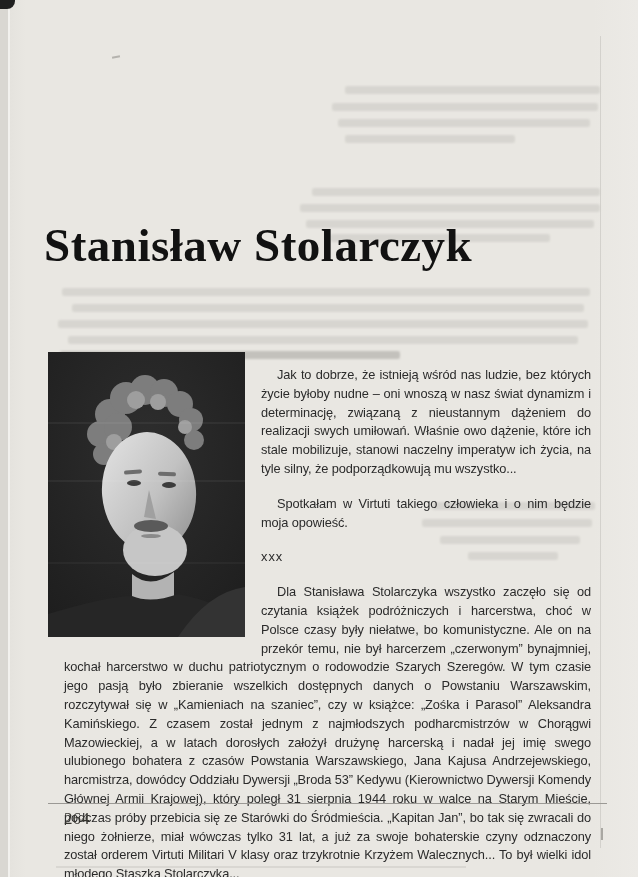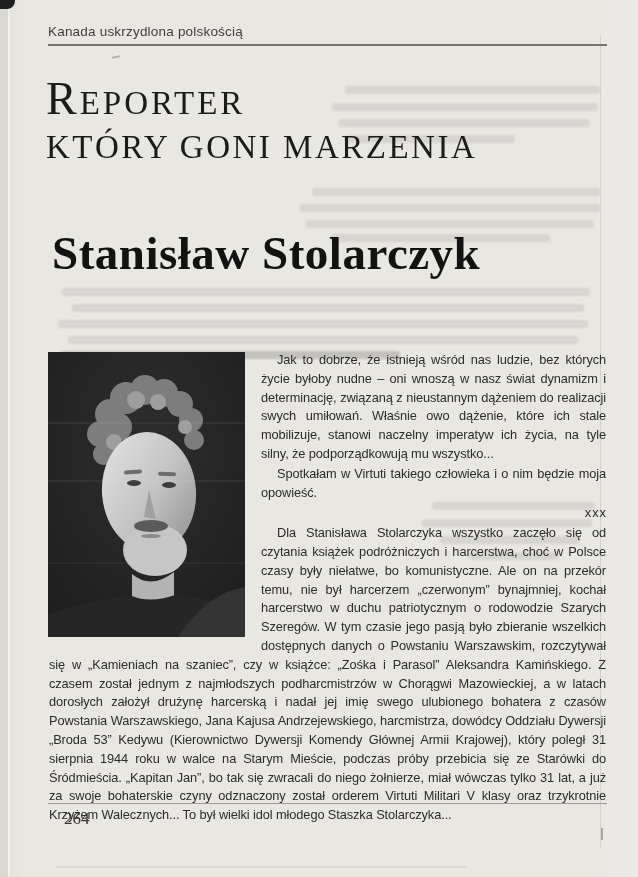--- a/index.html
+++ b/index.html
@@ -32,37 +32,37 @@
   
   .article-title{
     position:absolute;left:46px;top:76px;margin:0;
     font-family:"Liberation Serif",serif;font-weight:400;color:#1b1b1b;line-height:1.0;
   }
   .t-big{font-size:46px;letter-spacing:3px;}
   .t-caps{font-size:33px;letter-spacing:3px;}
   .t-line2{display:block;font-size:33px;letter-spacing:2.5px;margin-top:9px;}
   
   .author-name{
-    position:absolute;left:44px;top:218px;margin:8px;
+    position:absolute;left:44px;top:218px;margin:0;
     font-family:"Liberation Serif",serif;font-weight:700;
     font-size:47px;letter-spacing:.5px;color:#121212;
   }
   
   .article{
     position:absolute;left:48px;top:350px;width:559px;
     font-size:12.8px;line-height:18.8px;letter-spacing:-.1px;
     text-align:justify;color:#2b2b2b;
   }
-  .article p{margin:1px;text-indent:16px;}
+  .article p{margin:16px;text-indent:16px;}
   .photo{
     float:left;width:197px;height:285px;margin:2px 16px 8px 0;
     background:#1f1f1f;
   }
   .photo svg{display:block;}
-  .sep{ text-align:right;letter-spacing:1px;margin:2px 0 1px 0;}
+  .sep{ text-align:left;letter-spacing:1px;margin:2px 0 1px 0;}
   
   .footer-rule{position:absolute;left:48px;top:803px;width:559px;border-top:1px solid #9b9995;}
   .page-number{
     position:absolute;left:64px;top:809px;
     font-family:"Liberation Serif",serif;font-size:17px;color:#35342f;
   }
 </style>
 </head>
 <body>
 
@@ -87,28 +87,21 @@
   <div class="ghost" style="left:62px;top:288px;width:528px"></div>
   <div class="ghost" style="left:72px;top:304px;width:512px"></div>
   <div class="ghost" style="left:58px;top:320px;width:530px"></div>
   <div class="ghost" style="left:68px;top:336px;width:510px"></div>
   <div class="ghost ghost-dark" style="left:60px;top:351px;width:340px"></div>
   <div class="ghost" style="left:432px;top:502px;width:163px"></div>
   <div class="ghost" style="left:422px;top:519px;width:170px"></div>
   <div class="ghost" style="left:440px;top:536px;width:140px"></div>
   <div class="ghost" style="left:468px;top:552px;width:90px"></div>
 
-  <div class="running-head">
-    <span>Kanada uskrzydlona polskością</span>
-  </div>
 
-  <h1 class="article-title">
-    <span><span class="t-big">R</span><span class="t-caps">EPORTER</span></span>
-    <span class="t-line2">KTÓRY GONI MARZENIA</span>
-  </h1>
 
   <h2 class="author-name">Stanisław Stolarczyk</h2>
 
   <div class="article">
     <figure class="photo" style="margin-left:0">
       <svg width="197" height="285" viewBox="0 0 197 285" role="img">
         <defs>
           <linearGradient id="faceGrad" x1="0" y1="0" x2="1" y2="1">
             <stop offset="0" stop-color="#e4e4e4"></stop>
             <stop offset="0.55" stop-color="#c2c2c2"></stop>

